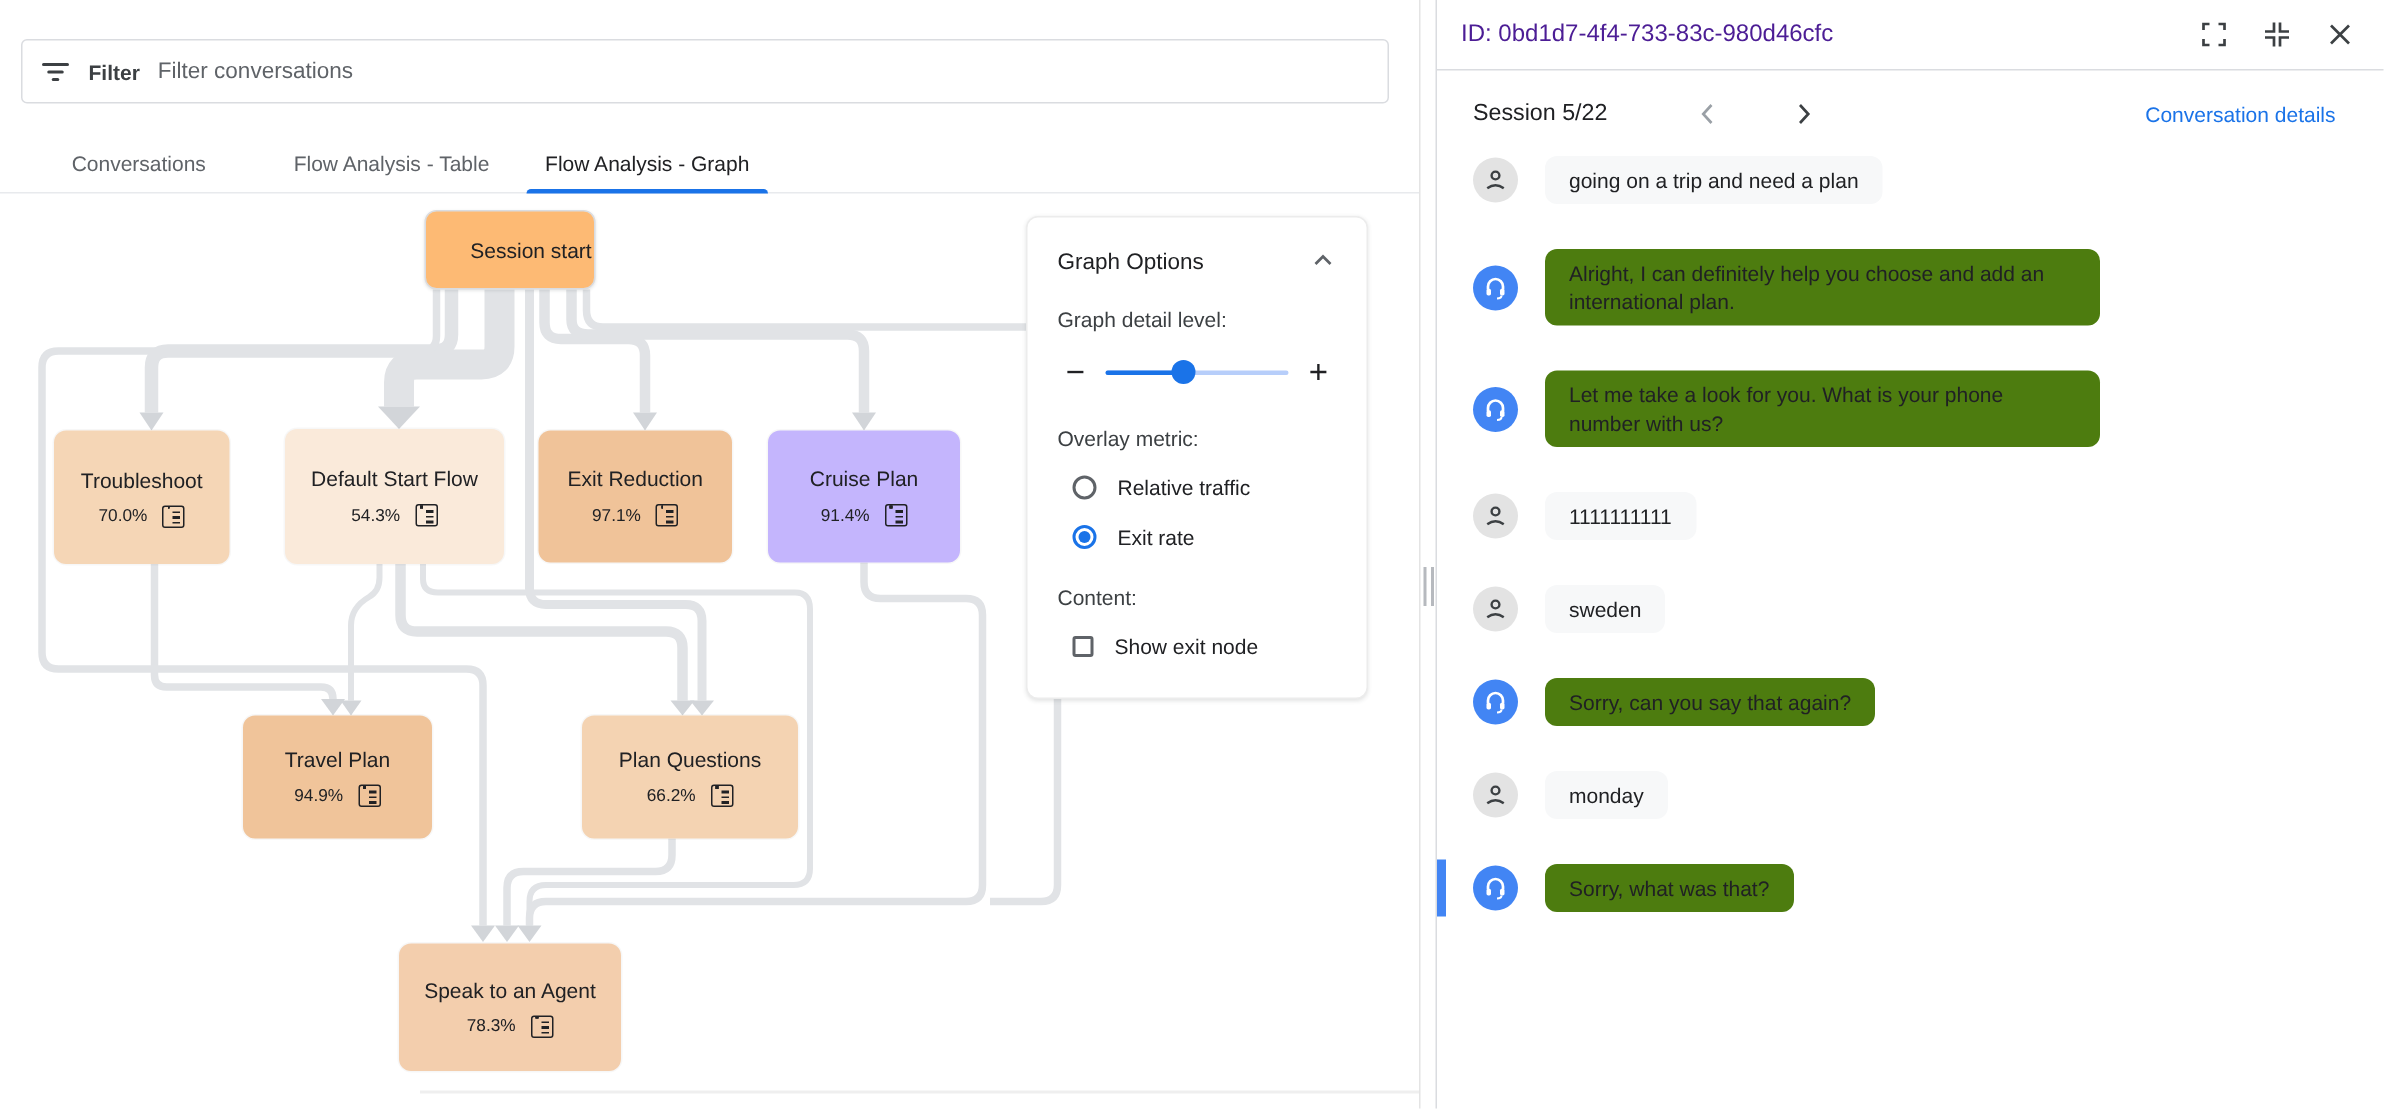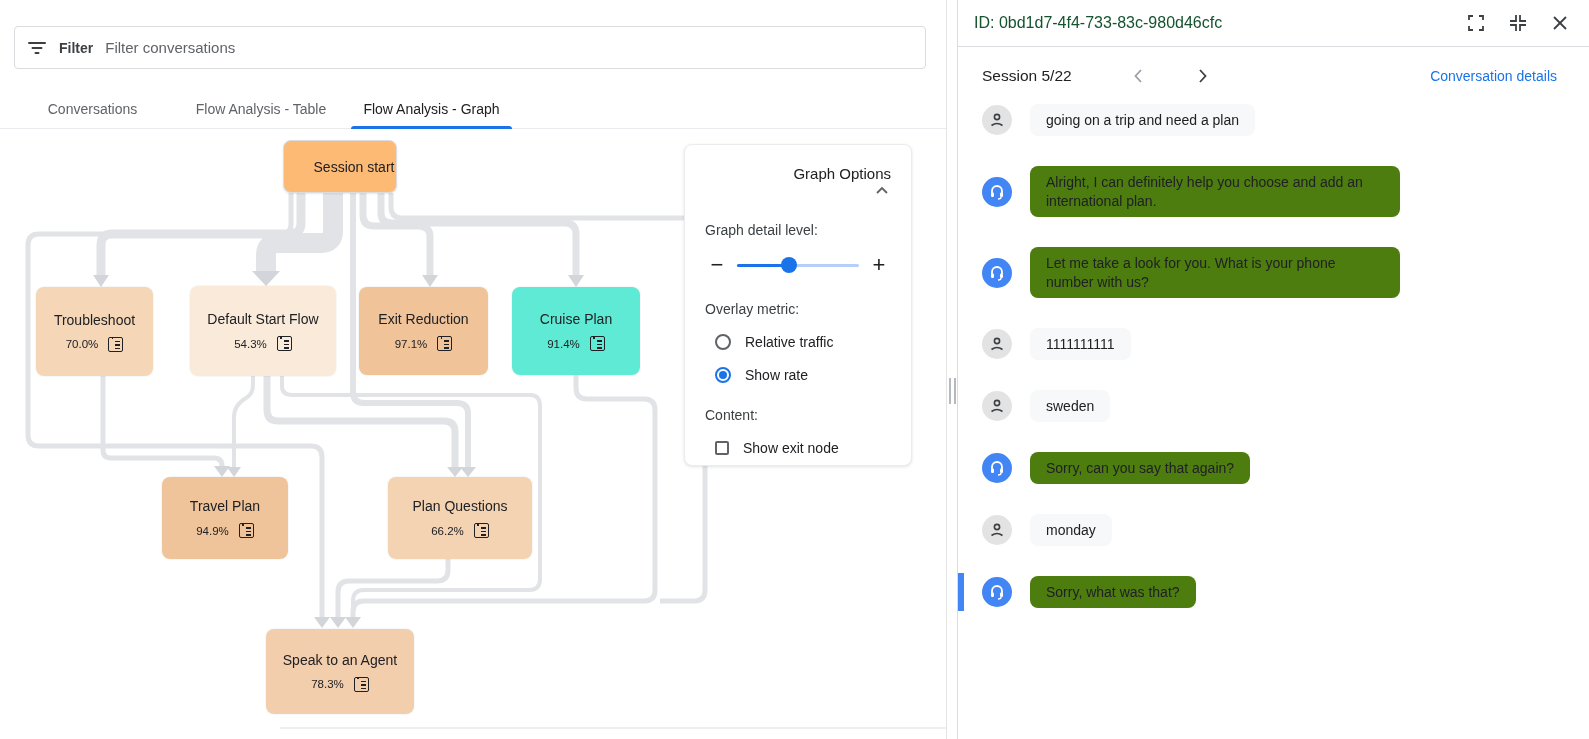--- a/index.html
+++ b/index.html
@@ -38,21 +38,21 @@
 
   .list-icon { width:15px; height:15px; border:1.5px solid #202124; border-radius:2px; position:relative; }
   .list-icon i { position:absolute; left:6px; height:1.5px; width:5px; background:#202124; }
   .list-icon b { position:absolute; left:2.5px; height:1.5px; width:1.5px; background:#202124; }
   .list-icon i:nth-of-type(1){ top:3px; } .list-icon i:nth-of-type(2){ top:6.5px; } .list-icon i:nth-of-type(3){ top:10px; }
   .list-icon b:nth-of-type(4){ top:3px; } .list-icon b:nth-of-type(5){ top:6.5px; } .list-icon b:nth-of-type(6){ top:10px; }
 
   
   .options-card { position:absolute; left:684px; top:15px; width:228px; height:322px; background:#fff;
     border-radius:8px; border:1px solid #ececec; box-shadow:0 1px 3px rgba(60,64,67,.15); padding:20px 20px; }
-  .oc-title-row { display:flex; justify-content:space-between; align-items:flex-end;flex-direction:column; }
+  .oc-title-row { display:flex; justify-content:space-between; align-items:center; }
   .oc-title { font-size:15px; font-weight:500; color:#202124; }
   .oc-label { font-size:14px; color:#3c4043; }
   .oc-detail { margin-top:22px; }
   .slider-row { margin-top:17px; display:flex; align-items:center; }
   .minus-btn,.plus-btn { font-size:22px; color:#202124; width:24px; text-align:center; cursor:pointer; line-height:20px; }
   .slider { position:relative; flex:1; height:16px; margin:0 8px; }
   .slider .track { position:absolute; top:7px; left:0; right:0; height:3px; border-radius:2px; background:#b7cefa; }
   .slider .fill { position:absolute; top:7px; left:0; height:3px; border-radius:2px; background:#1a73e8; }
   .slider .thumb { position:absolute; top:0; width:16px; height:16px; border-radius:50%; background:#1a73e8; }
   .oc-overlay { margin-top:26px; }
@@ -68,21 +68,21 @@
   
   .panel-divider-l { position:absolute; left:946px; top:0; width:1px; height:739px; background:#e4e4e4; }
   .panel-divider-r { position:absolute; left:957px; top:0; width:1px; height:739px; background:#dadce0; }
   .drag-handle { position:absolute; left:948px; top:378px; width:8px; height:26px; display:flex; gap:3px; justify-content:center; cursor:col-resize; }
   .drag-handle i { width:2px; height:26px; background:#b6b9be; }
 
   
   .right-panel { position:absolute; left:958px; top:0; width:631px; height:739px; background:#fff; }
   .rp-header { position:absolute; left:0; top:0; right:0; height:47px; border-bottom:1px solid #dadce0;
     display:flex; align-items:center; padding:0 20px 0 16px; }
-  .rp-id { font-size:16px; color:#14532d; flex:1; }
+  .rp-id { font-size:16px; color:#4c1d95; flex:1; }
   .rp-icons { display:flex; align-items:center; gap:24px; }
   .icon-btn { width:18px; height:18px; cursor:pointer; }
 
   .session-row { position:absolute; left:24px; right:32px; top:60px; height:32px; display:flex; align-items:center; }
   .session-label { font-size:15.5px; font-weight:500; color:#202124; }
   .nav-chevron { width:18px; height:18px; cursor:pointer; }
   .chev-prev { margin-left:58px; }
   .chev-next { margin-left:45px; }
   .conv-link { margin-left:auto; font-size:14px; font-weight:500; color:#1a73e8; cursor:pointer; }
 
@@ -192,21 +192,21 @@
             <i></i>
             <i></i>
             <i></i>
             <b></b>
             <b></b>
             <b></b>
           </span>
         </div>
     </div>
 
-    <div class="gnode" style="left: 512px; top: 158px; width: 128px; height: 88px; background-color: #5eead4;">
+    <div class="gnode" style="left: 512px; top: 158px; width: 128px; height: 88px; background-color: #c4b5fd;">
       <div class="nlabel">Cruise Plan</div>
       <div class="nmeta">
           <span>91.4%</span>
         <span class="list-icon">
             <i></i>
             <i></i>
             <i></i>
             <b></b>
             <b></b>
             <b></b>
@@ -276,21 +276,21 @@
         </div>
         <div class="plus-btn">+</div>
       </div>
       <div class="oc-label oc-overlay">Overlay metric:</div>
       <div class="choice-row">
         <span class="radio"></span>
         <span class="clabel">Relative traffic</span>
       </div>
       <div class="choice-row">
         <span class="radio sel"></span>
-        <span class="clabel">Show rate</span>
+        <span class="clabel">Exit rate</span>
       </div>
       <div class="oc-label oc-content">Content:</div>
       <div class="choice-row">
         <span class="checkbox"></span>
         <span class="clabel">Show exit node</span>
       </div>
     </div>
   </div>
 </div>
 

